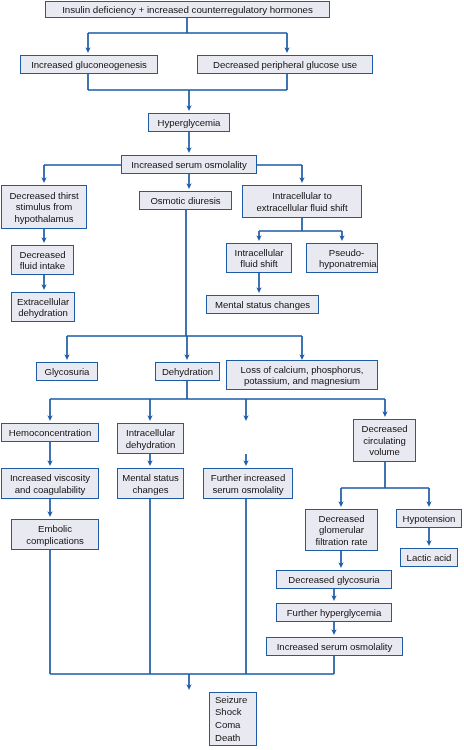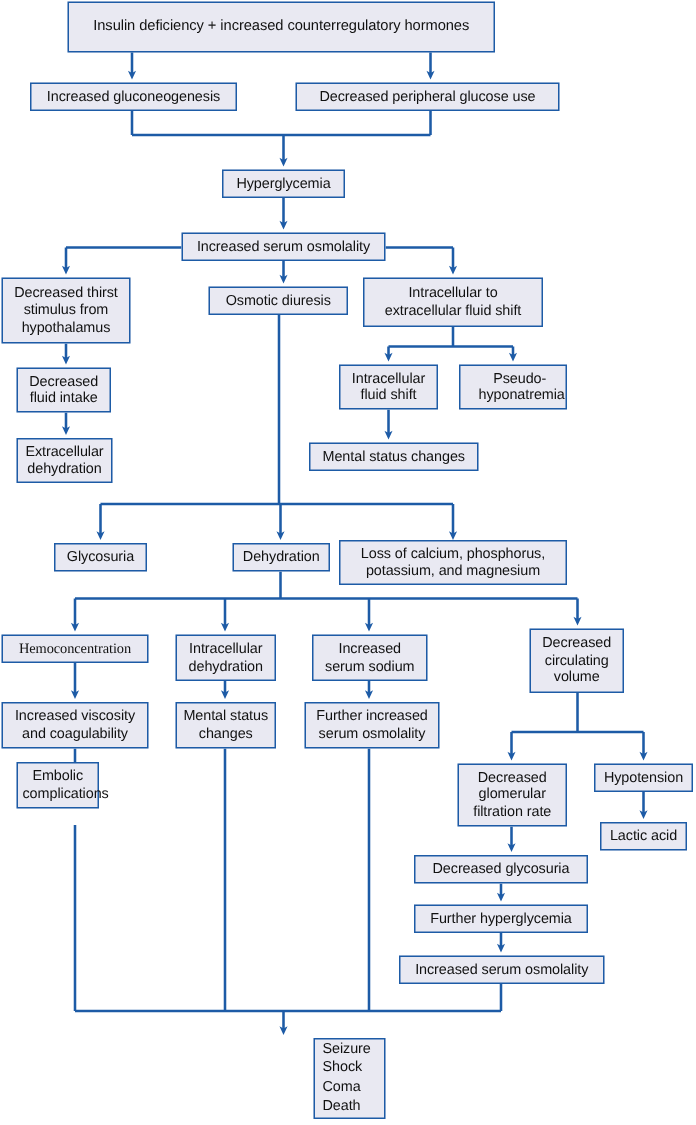--- a/index.html
+++ b/index.html
@@ -122,21 +122,21 @@
 
       <path d="M50,550 L50,674"></path>
       <path d="M150,499 L150,674"></path>
       <path d="M246,499 L246,674"></path>
       <path d="M334,656 L334,674"></path>
       <path d="M50,674 L334,674"></path>
       <path d="M189,674 L189,687" marker-end="url(#ah)"></path>
     </g>
   </svg>
 
-  <div class="node" style="left:45px;top:1px;width:285px;height:34px;font-size:9.8px;">
+  <div class="node" style="left:45px;top:1px;width:285px;height:17px;font-size:9.8px;">
     <span>Insulin deficiency + increased counterregulatory hormones</span>
   </div>
 
   <div class="node" style="left:20px;top:55px;width:138px;height:19px;">
     <span>Increased gluconeogenesis</span>
   </div>
 
   <div class="node" style="left:197px;top:55px;width:176px;height:19px;">
     <span>Decreased peripheral glucose use</span>
   </div>
@@ -186,31 +186,28 @@
   </div>
 
   <div class="node" style="left:155px;top:362px;width:65px;height:19px;">
     <span>Dehydration</span>
   </div>
 
   <div class="node" style="left:226px;top:360px;width:152px;height:30px;">
     <span>Loss of calcium, phosphorus,<br>potassium, and magnesium</span>
   </div>
 
-  <div class="node" style="left:1px;top:423px;width:98px;height:19px;font-family:Liberation Serif, serif;">
+  <div class="node" style="left:1px;top:423px;width:98px;height:19px;">
     <span>Hemoconcentration</span>
   </div>
 
   <div class="node" style="left:117px;top:423px;width:67px;height:31px;">
     <span>Intracellular<br>dehydration</span>
   </div>
 
-  <div class="node" style="left:208px;top:423px;width:77px;height:31px;">
-    <span>Increased<br>serum sodium</span>
-  </div>
 
   <div class="node" style="left:353px;top:419px;width:63px;height:43px;">
     <span>Decreased<br>circulating<br>volume</span>
   </div>
 
   <div class="node" style="left:1px;top:468px;width:98px;height:31px;justify-content:center;">
     <span>Increased viscosity<br>and coagulability</span>
   </div>
 
   <div class="node" style="left:117px;top:468px;width:67px;height:31px;">
@@ -222,21 +219,21 @@
   </div>
 
   <div class="node" style="left:305px;top:509px;width:73px;height:42px;">
     <span>Decreased<br>glomerular<br>filtration rate</span>
   </div>
 
   <div class="node" style="left:396px;top:509px;width:66px;height:19px;">
     <span>Hypotension</span>
   </div>
 
-  <div class="node" style="left:11px;top:508px;width:55px;height:31px;">
+  <div class="node" style="left:11px;top:519px;width:88px;height:31px;">
     <span>Embolic<br>complications</span>
   </div>
 
   <div class="node" style="left:400px;top:548px;width:58px;height:19px;">
     <span>Lactic acid</span>
   </div>
 
   <div class="node" style="left:276px;top:603px;width:116px;height:19px;">
     <span>Further hyperglycemia</span>
   </div>

